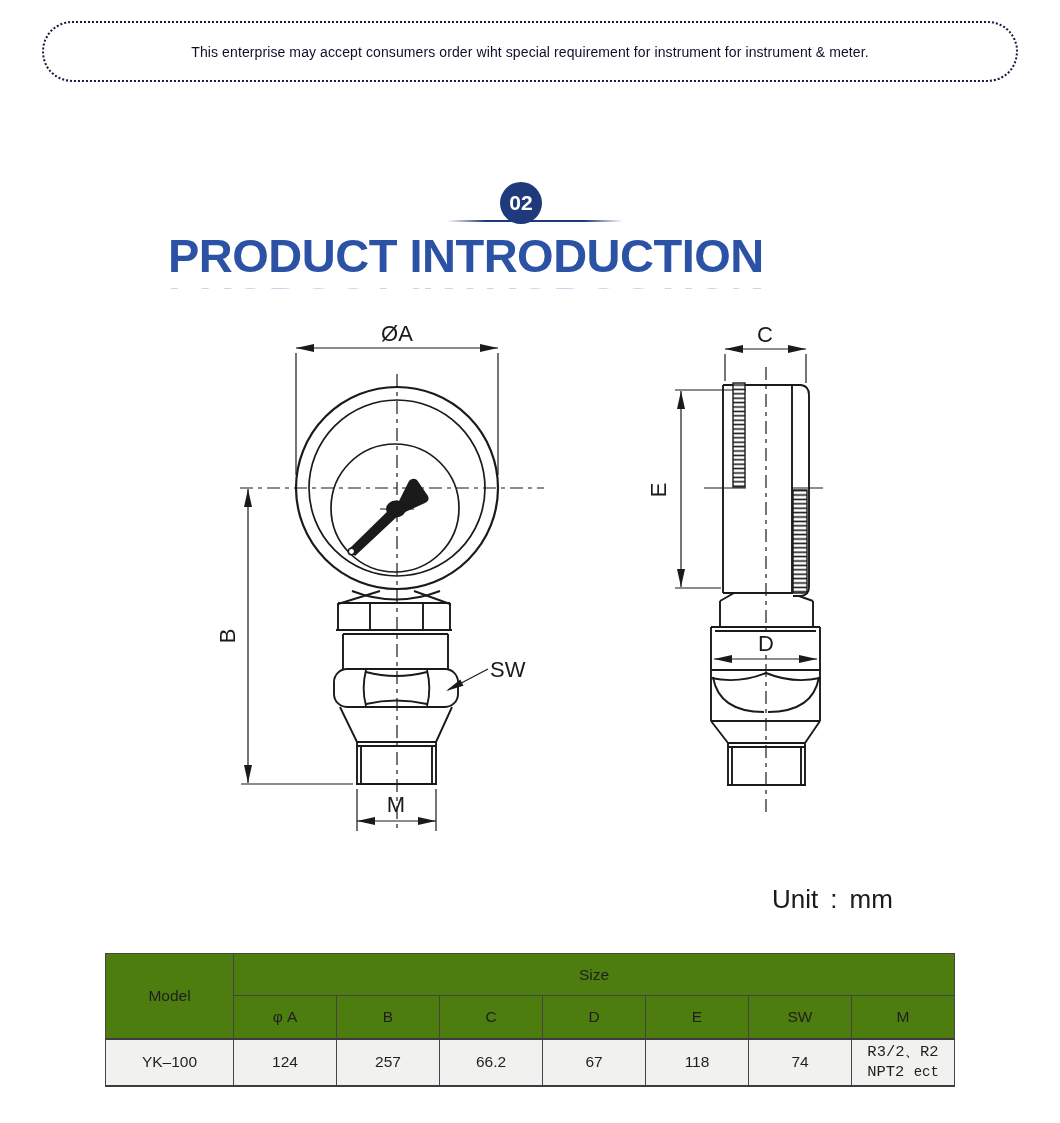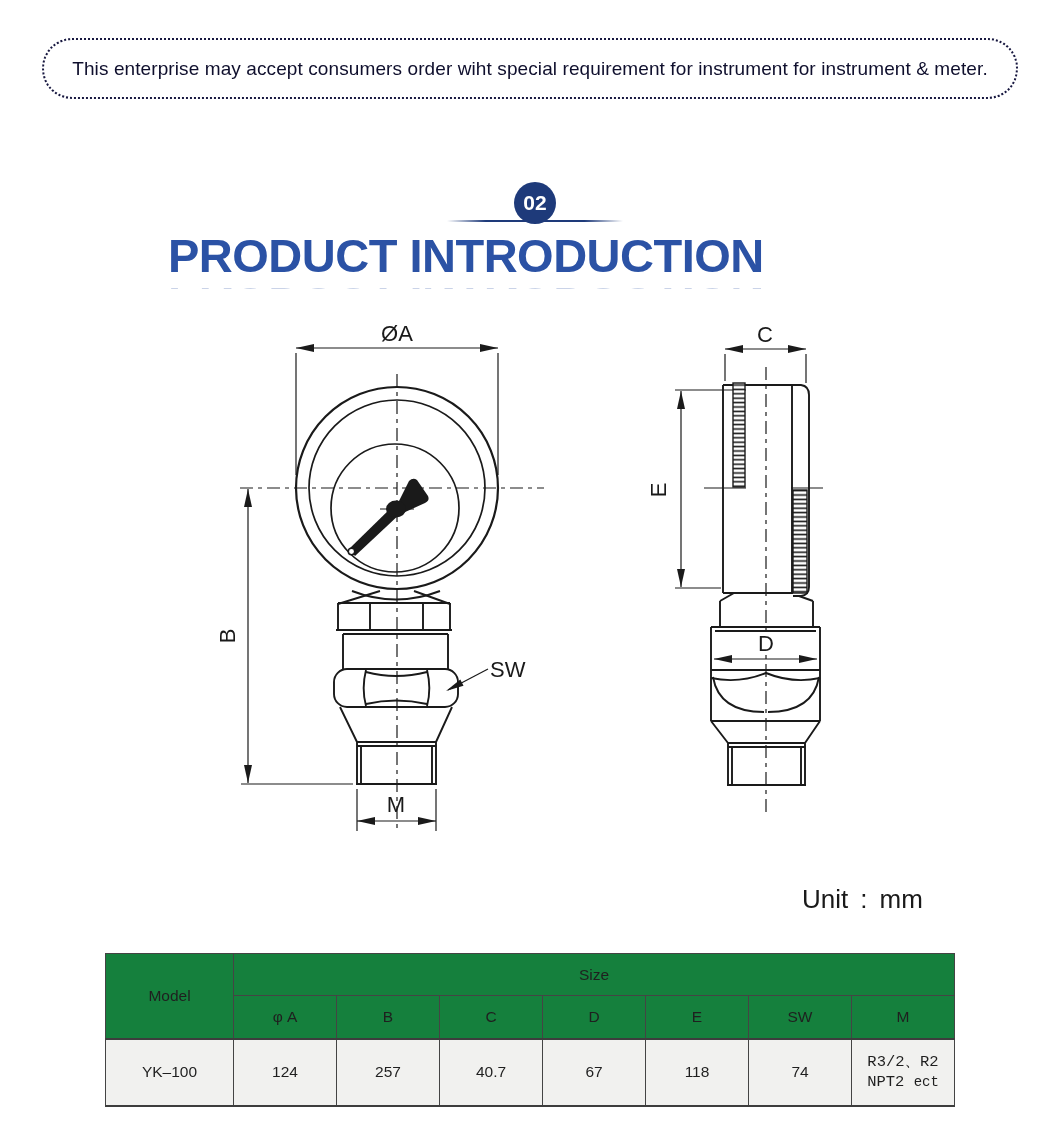--- a/index.html
+++ b/index.html
@@ -1,63 +1,63 @@
 <!DOCTYPE html>
 <html><head>
 <meta charset="utf-8">
 <style>
   html,body{margin:0;padding:0;background:#ffffff;}
   body{width:1060px;height:1123px;position:relative;font-family:"Liberation Sans","DejaVu Sans",sans-serif;overflow:hidden;}
 
   
   .banner{
-    position:absolute;left:42px;top:38px;width:972px;height:57px;
+    position:absolute;left:42px;top:21px;width:972px;height:57px;
     border:2px dotted #181840;border-radius:30px;
     display:flex;align-items:center;justify-content:center;
-    font-size:19px;color:#0f0f2d;letter-spacing:0.1px;
+    font-size:14px;color:#0f0f2d;letter-spacing:0.1px;
   }
 
   
   .sec-line{
     position:absolute;left:447px;top:220px;width:176px;height:2px;
     background:linear-gradient(90deg,rgba(30,58,122,0) 0%,#1e3a7a 22%,#1e3a7a 78%,rgba(30,58,122,0) 100%);
   }
   .sec-badge{
-    position:absolute;left:514px;top:182px;width:42px;height:42px;border-radius:50%;
+    position:absolute;left:500px;top:182px;width:42px;height:42px;border-radius:50%;
     background:#1e3a7a;color:#ffffff;font-weight:bold;font-size:21px;
     display:flex;align-items:center;justify-content:center;z-index:2;
   }
   .sec-title{
     position:absolute;left:168px;top:228px;width:640px;
     font-size:47px;font-weight:700;letter-spacing:-0.5px;color:#2b52a5;white-space:nowrap;
   }
   .sec-title-reflect{
     position:absolute;left:168px;top:277px;width:640px;height:12px;overflow:hidden;opacity:0.25;
   }
   .sec-title-reflect .inner{
     font-size:47px;font-weight:700;letter-spacing:-0.5px;color:#2f55a5;white-space:nowrap;
     transform:scaleY(-1);filter:blur(0.4px);
   }
 
   
   .drawing{position:absolute;left:0;top:0;width:1060px;height:1123px;}
   .drawing text{font-family:"Liberation Sans","DejaVu Sans",sans-serif;font-size:22px;fill:#1a1a1a;}
 
   
-  .unit-note{position:absolute;left:802px;top:884px;font-size:26px;color:#1a1a1a;white-space:nowrap;}
+  .unit-note{position:absolute;left:772px;top:884px;font-size:26px;color:#1a1a1a;white-space:nowrap;}
   .unit-note .sep{margin:0 12px;}
 
   
   .size-table{
     position:absolute;left:105px;top:953px;border-collapse:collapse;
     font-size:15.5px;color:#1f1f1f;table-layout:fixed;
   }
   .size-table td{
     border:1.5px solid #444444;text-align:center;vertical-align:middle;
-    padding:0;background:#15803d;
+    padding:0;background:#4d7c0f;
   }
   .size-table tr.data td{border-top:2.5px solid #3d3d3d;background:#f1f1ef;border-bottom:2.5px solid #3d3d3d;}
   .m-small{font-size:14px;}
   .m-cell div{line-height:20px;font-family:Liberation Mono, monospace;}
 </style>
 </head>
 <body>
 
 <div class="banner">
   <span>This enterprise may accept consumers order wiht special requirement for instrument for instrument &amp; meter.</span>
@@ -210,25 +210,25 @@
   </tr>
   <tr style="height:43px">
     <td>φ A</td>
     <td>B</td>
     <td>C</td>
     <td>D</td>
     <td>E</td>
     <td>SW</td>
     <td>M</td>
   </tr>
-  <tr class="data" style="height:67px">
+  <tr class="data" style="height:47px">
     <td>YK–100</td>
     <td>124</td>
     <td>257</td>
-    <td>40.7</td>
+    <td>66.2</td>
     <td>67</td>
     <td>118</td>
     <td>74</td>
     <td class="m-cell">
       <div>R3/2、R2</div>
       <div><span>NPT2</span> <span class="m-small">ect</span></div>
     </td>
   </tr>
 </tbody>
   </table>

